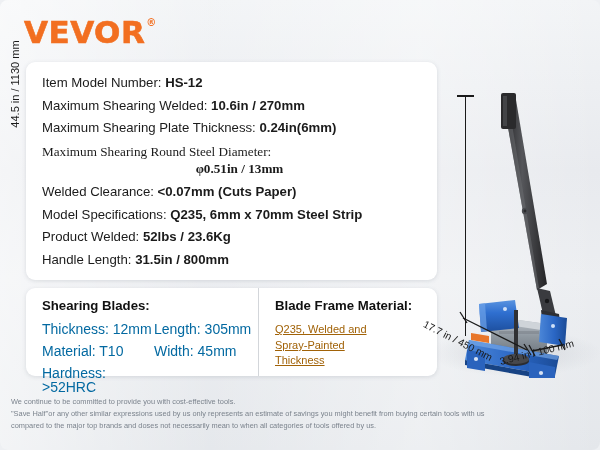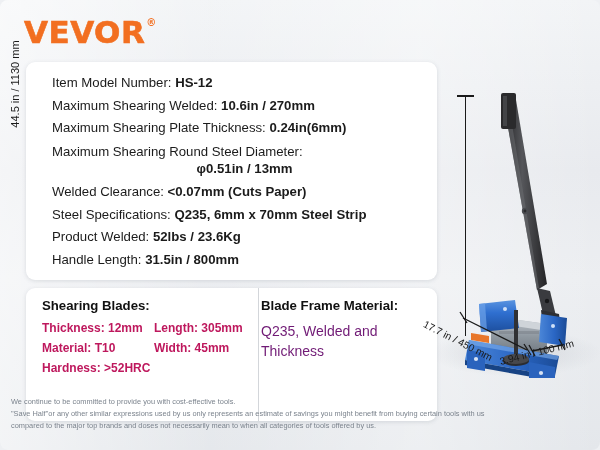--- a/index.html
+++ b/index.html
@@ -78,81 +78,81 @@
   #spec-card {
     left: 26px;
     top: 62px;
     width: 411px;
     height: 218px;
   }
   #detail-card {
     left: 26px;
     top: 288px;
     width: 411px;
-    height: 133px;
+    height: 88px;
   }
 
   
   #spec-list {
     padding: 14px 0 0 16px;
-    margin-left: 10px;
   }
   .spec-row {
     font-size: 13.2px;
     color: #1b1b1b;
     line-height: 1.0;
     margin-bottom: 9.5px;
     white-space: nowrap;
   }
   .spec-row .lbl { font-weight: 400; }
   .spec-row .val { font-weight: 700; }
   .spec-row.two-line {
     white-space: normal;
     line-height: 1.28;
     margin-bottom: 7px;
+    font-family: Liberation Serif, serif;
   }
   .spec-row.two-line .val { display: block; text-align: center; }
 
   
   #detail-inner {
     display: flex;
     height: 100%;
   }
   #blades-col {
     width: 232px;
     padding: 11px 0 0 16px;
     box-sizing: border-box;
   }
   #frame-col {
     flex: 1;
-    padding: 11px 0 0 2px;
+    padding: 11px 0 0 16px;
     box-sizing: border-box;
     border-left: 1px solid #d3d6da;
   }
   .col-title {
     font-size: 13.2px;
     font-weight: 700;
     color: #111111;
     margin-bottom: 10px;
     line-height: 1;
   }
   .col-line {
-    font-size: 12px;
-    color: #be185d;
+    font-size: 14px;
+    color: #0369a1;
     line-height: 1;
     margin-bottom: 8px;
     display: flex;
-    font-weight: bold;
   }
   .col-line .c1 { width: 112px; flex: none; }
   .col-line .c2 { }
   .frame-line {
-    font-size: 14px;
-    color: #701a75;
+    font-size: 11px;
+    color: #a16207;
     line-height: 1.42;
+    text-decoration: underline;
   }
 
   
   #product {
     position: absolute;
     left: 455px;
     top: 88px;
     width: 145px;
     height: 290px;
   }
@@ -235,21 +235,21 @@
     <span id="logo-reg">®</span>
   </div>
 
   <div id="spec-card" class="card">
     <div id="spec-list">
         <div class="spec-row"><span class="lbl">Item Model Number: </span><span class="val">HS-12</span></div>
         <div class="spec-row"><span class="lbl">Maximum Shearing Welded: </span><span class="val">10.6in / 270mm</span></div>
         <div class="spec-row"><span class="lbl">Maximum Shearing Plate Thickness: </span><span class="val">0.24in(6mm)</span></div>
         <div class="spec-row two-line"><span class="lbl">Maximum Shearing Round Steel Diameter:</span><span class="val">φ0.51in / 13mm</span></div>
         <div class="spec-row"><span class="lbl">Welded Clearance: </span><span class="val">&lt;0.07mm (Cuts Paper)</span></div>
-        <div class="spec-row"><span class="lbl">Steel Specifications: </span><span class="val">Q235, 6mm x 70mm Steel Strip</span></div>
+        <div class="spec-row"><span class="lbl">Model Specifications: </span><span class="val">Q235, 6mm x 70mm Steel Strip</span></div>
         <div class="spec-row"><span class="lbl">Product Welded: </span><span class="val">52lbs / 23.6Kg</span></div>
         <div class="spec-row"><span class="lbl">Handle Length: </span><span class="val">31.5in / 800mm</span></div>
       </div>
   </div>
 
   <div id="detail-card" class="card">
     <div id="detail-inner">
       <div id="blades-col">
         <div class="col-title">Shearing Blades:</div>
         <div id="blades-rows">
@@ -264,20 +264,21 @@
             <div class="col-line">
               <span class="c1">Hardness: &gt;52HRC</span>
               <span class="c2"></span>
             </div>
           </div>
       </div>
       <div id="frame-col">
         <div class="col-title">Blade Frame Material:</div>
         <div id="frame-lines">
             <div class="frame-line">Q235, Welded and</div>
+            <div class="frame-line">Spray-Painted</div>
             <div class="frame-line">Thickness</div>
           </div>
       </div>
     </div>
   </div>
 
   <div id="product">
     <svg width="145" height="290" viewBox="0 0 145 290" xmlns="http://www.w3.org/2000/svg">
       <defs>
         <linearGradient id="handleGrad" x1="0" y1="0" x2="1" y2="0">

